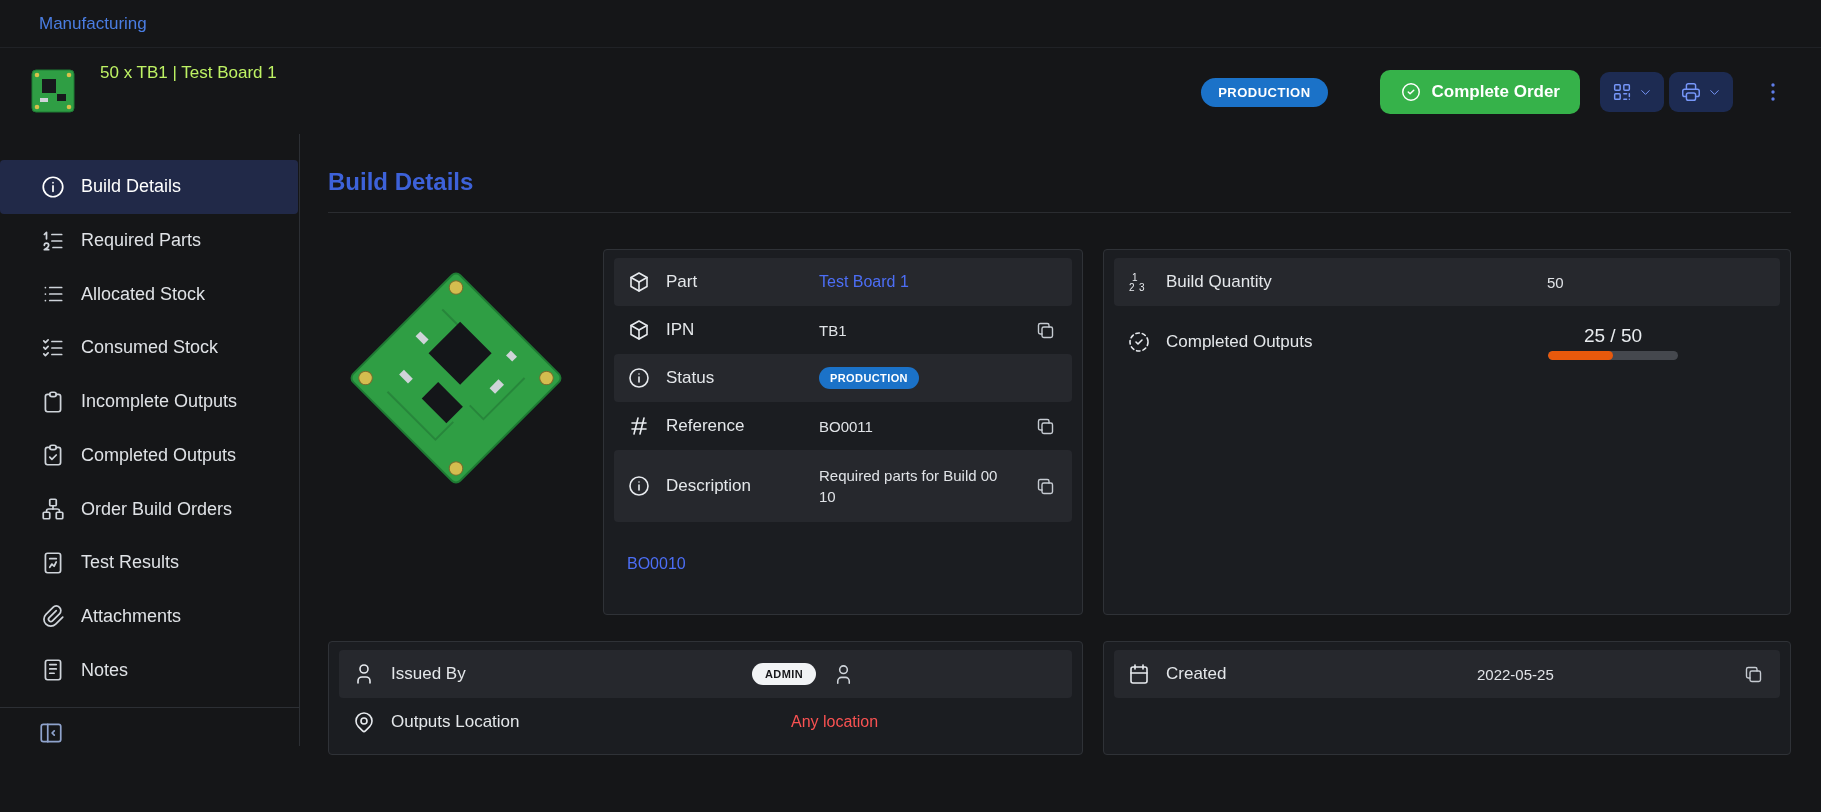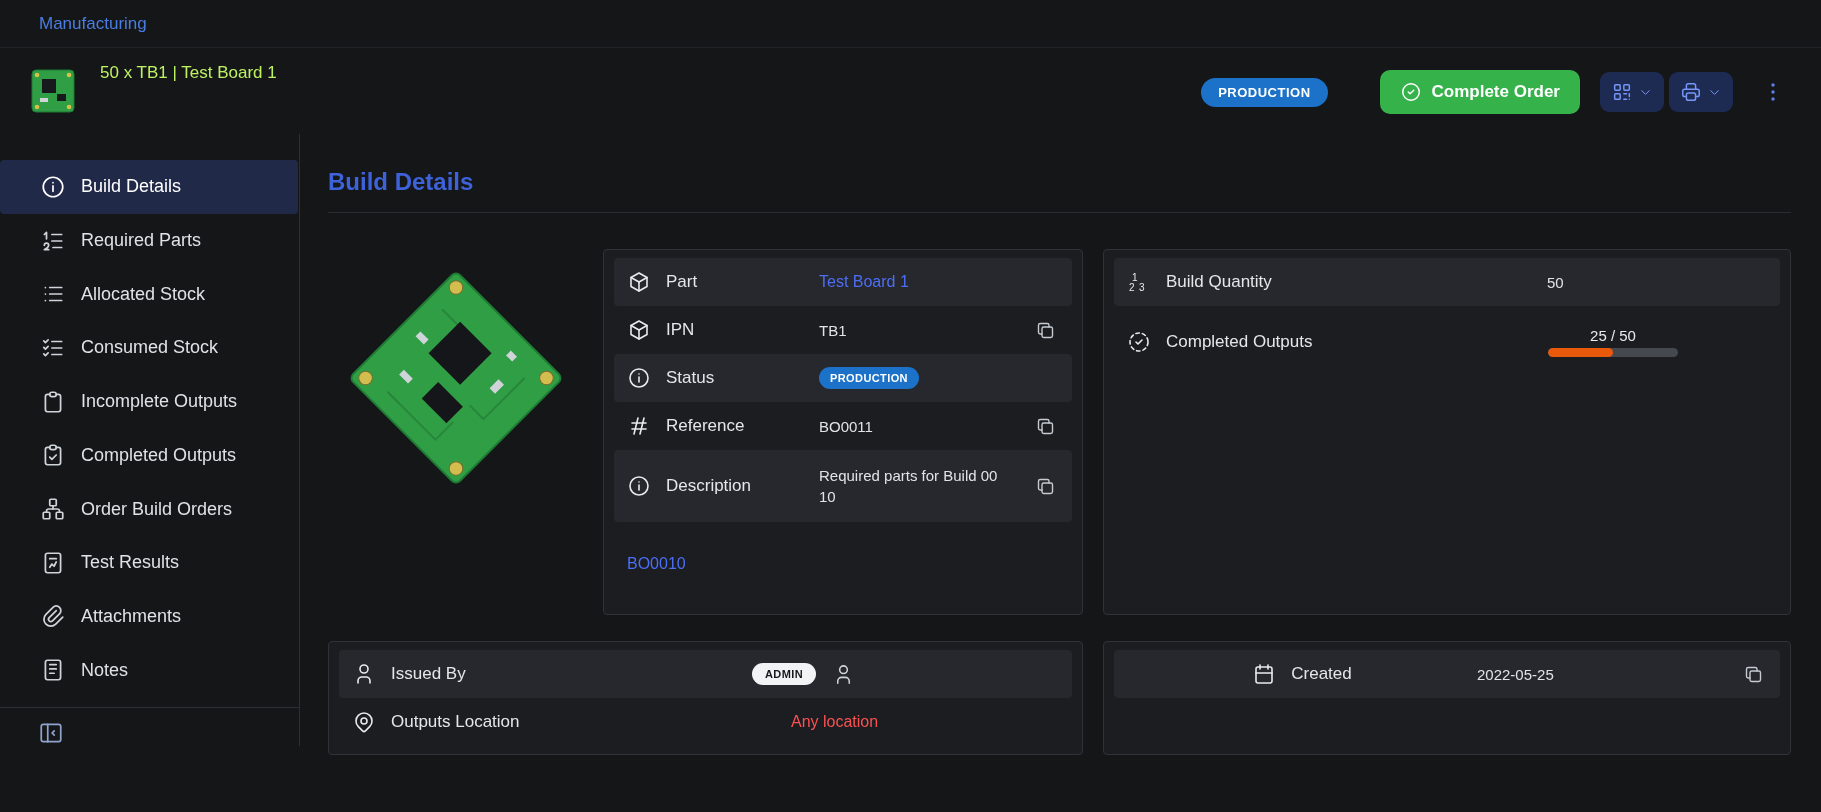--- a/index.html
+++ b/index.html
@@ -66,41 +66,41 @@
 
   .card { background:#1b1d21; border:1px solid #2f3237; border-radius:4px; padding:8px 10px; }
   .card-issued { grid-column:1 / 3; }
 
   .row { display:flex; align-items:center; min-height:48px; padding:0 13px; border-radius:4px; }
   .row:nth-child(odd) { background:#26282d; }
   .rhead { display:flex; align-items:center; gap:15px; flex:0 0 auto; }
   .card-details .rhead { width:192px; }
   .card-quant   .rhead { width:420px; }
   .card-issued  .rhead { width:400px; }
-  .card-created .rhead { width:350px;justify-content:center; }
+  .card-created .rhead { width:350px; }
   .ric { width:24px; height:24px; color:#e7eaee; flex:0 0 auto; }
   .rlabel { color:#e4e7ea; font-size:17px; }
   .rlabel.narrow { width:66px; line-height:1.35; }
   .rvalue { color:#e0e3e7; font-size:16px; }
   .rvalue.sm { font-size:15px; }
   .rvalue.desc { width:180px; line-height:1.4; word-break:break-all; padding:10px 0; }
   .link { color:#4c6ef5; text-decoration:none; cursor:pointer; }
   .danger { color:#fa5252;margin-left:39px; }
   .row-tall { min-height:72px; }
   .row-xtall { min-height:84px; }
 
   .copy-btn { margin-left:auto; background:transparent; border:none; color:#c6cbd2; cursor:pointer; padding:3px; }
   .copy-btn svg { width:21px; height:21px; }
 
   .badge-status { background:#1b72c8; color:#fff; font-size:11px; font-weight:700; letter-spacing:.4px; padding:5px 11px; border-radius:999px; }
   .badge-admin { background:#f1f3f5; color:#17181b; font-size:11px; font-weight:700; letter-spacing:.4px; padding:5px 13px; border-radius:999px; }
   .issued-user-icon { width:23px; height:23px; color:#cfd4da; margin-left:16px; }
 
   .progress-wrap { display:flex; flex-direction:column; align-items:center; width:132px; }
-  .plabel { font-size:15px; color:#e9ecef; margin-bottom:4px; }
+  .plabel { font-size:19px; color:#e9ecef; margin-bottom:4px; }
   .pbar { width:130px; height:9px; border-radius:5px; background:#45484e; overflow:hidden; }
   .pfill { height:100%; background:#e8590c; border-radius:5px; }
 </style>
 </head>
 <body>
 
 <div class="breadcrumb-bar">
   <a class="crumb">Manufacturing</a>
 </div>
 

